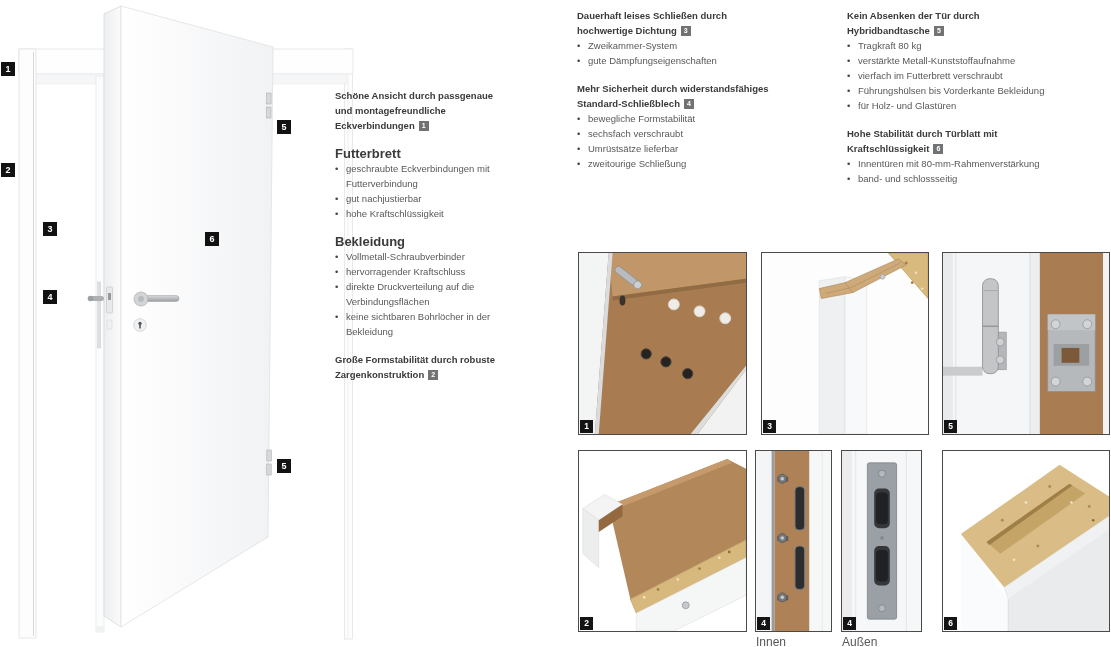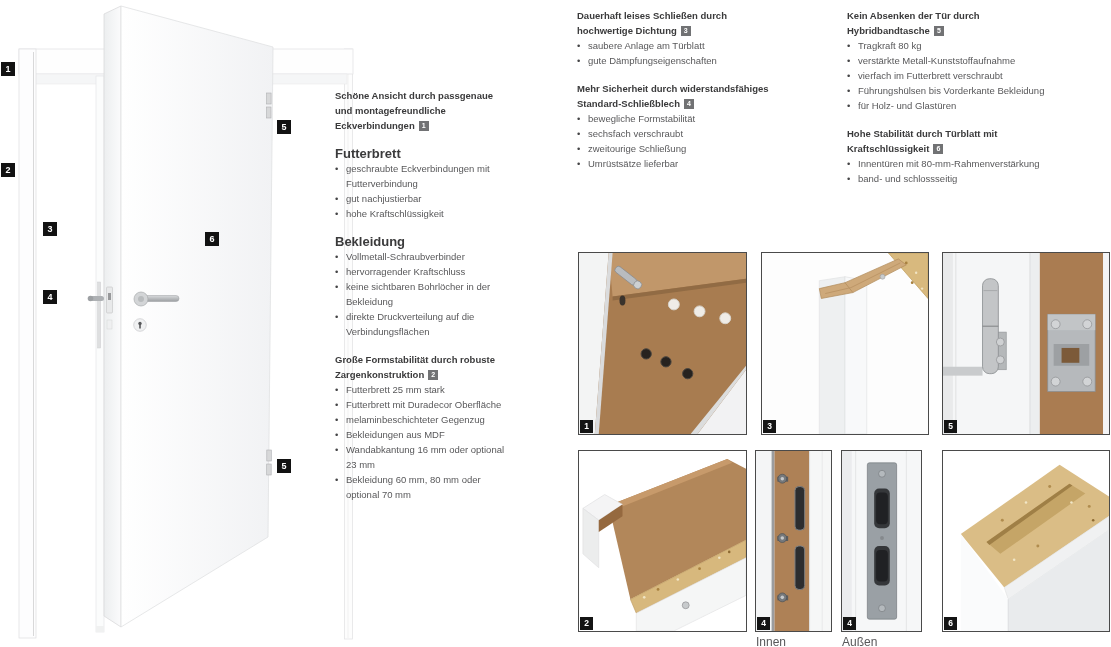--- a/index.html
+++ b/index.html
@@ -115,52 +115,44 @@
         <li>geschraubte Eckverbindungen mit Futterverbindung</li>
         <li>gut nachjustierbar</li>
         <li>hohe Kraftschlüssigkeit</li>
       </ul>
     </div>
     <div class="sec">
       <h4>Bekleidung</h4>
       <ul>
         <li>Vollmetall-Schraubverbinder</li>
         <li>hervorragender Kraftschluss</li>
+        <li>direkte Druckverteilung auf die Verbindungsflächen</li>
         <li>keine sichtbaren Bohrlöcher in der Bekleidung</li>
-        <li>direkte Druckverteilung auf die Verbindungsflächen</li>
       </ul>
     </div>
     <div class="sec">
       <h3><span>Große Formstabilität durch robuste Zargenkonstruktion</span><span class="hb">2</span></h3>
-      <ul>
-        <li>Futterbrett 25 mm stark</li>
-        <li>Futterbrett mit Duradecor Oberfläche</li>
-        <li>melaminbeschichteter Gegenzug</li>
-        <li>Bekleidungen aus MDF</li>
-        <li>Wandabkantung 16 mm oder optional 23 mm</li>
-        <li>Bekleidung 60 mm, 80 mm oder optional 70 mm</li>
-      </ul>
     </div>
   </div>
 
   <div class="col" style="left:577px;top:8px;width:208px">
     <div class="sec">
       <h3><span>Dauerhaft leises Schließen durch hochwertige Dichtung</span><span class="hb">3</span></h3>
       <ul>
-        <li>saubere Anlage am Türblatt</li>
+        <li>Zweikammer-System</li>
         <li>gute Dämpfungseigenschaften</li>
       </ul>
     </div>
     <div class="sec">
       <h3><span>Mehr Sicherheit durch widerstandsfähiges Standard-Schließblech</span><span class="hb">4</span></h3>
       <ul>
         <li>bewegliche Formstabilität</li>
         <li>sechsfach verschraubt</li>
+        <li>Umrüstsätze lieferbar</li>
         <li>zweitourige Schließung</li>
-        <li>Umrüstsätze lieferbar</li>
       </ul>
     </div>
   </div>
 
   <div class="col" style="left:847px;top:8px;width:212px">
     <div class="sec">
       <h3><span>Kein Absenken der Tür durch Hybridbandtasche</span><span class="hb">5</span></h3>
       <ul>
         <li>Tragkraft 80 kg</li>
         <li>verstärkte Metall-Kunststoffaufnahme</li>

